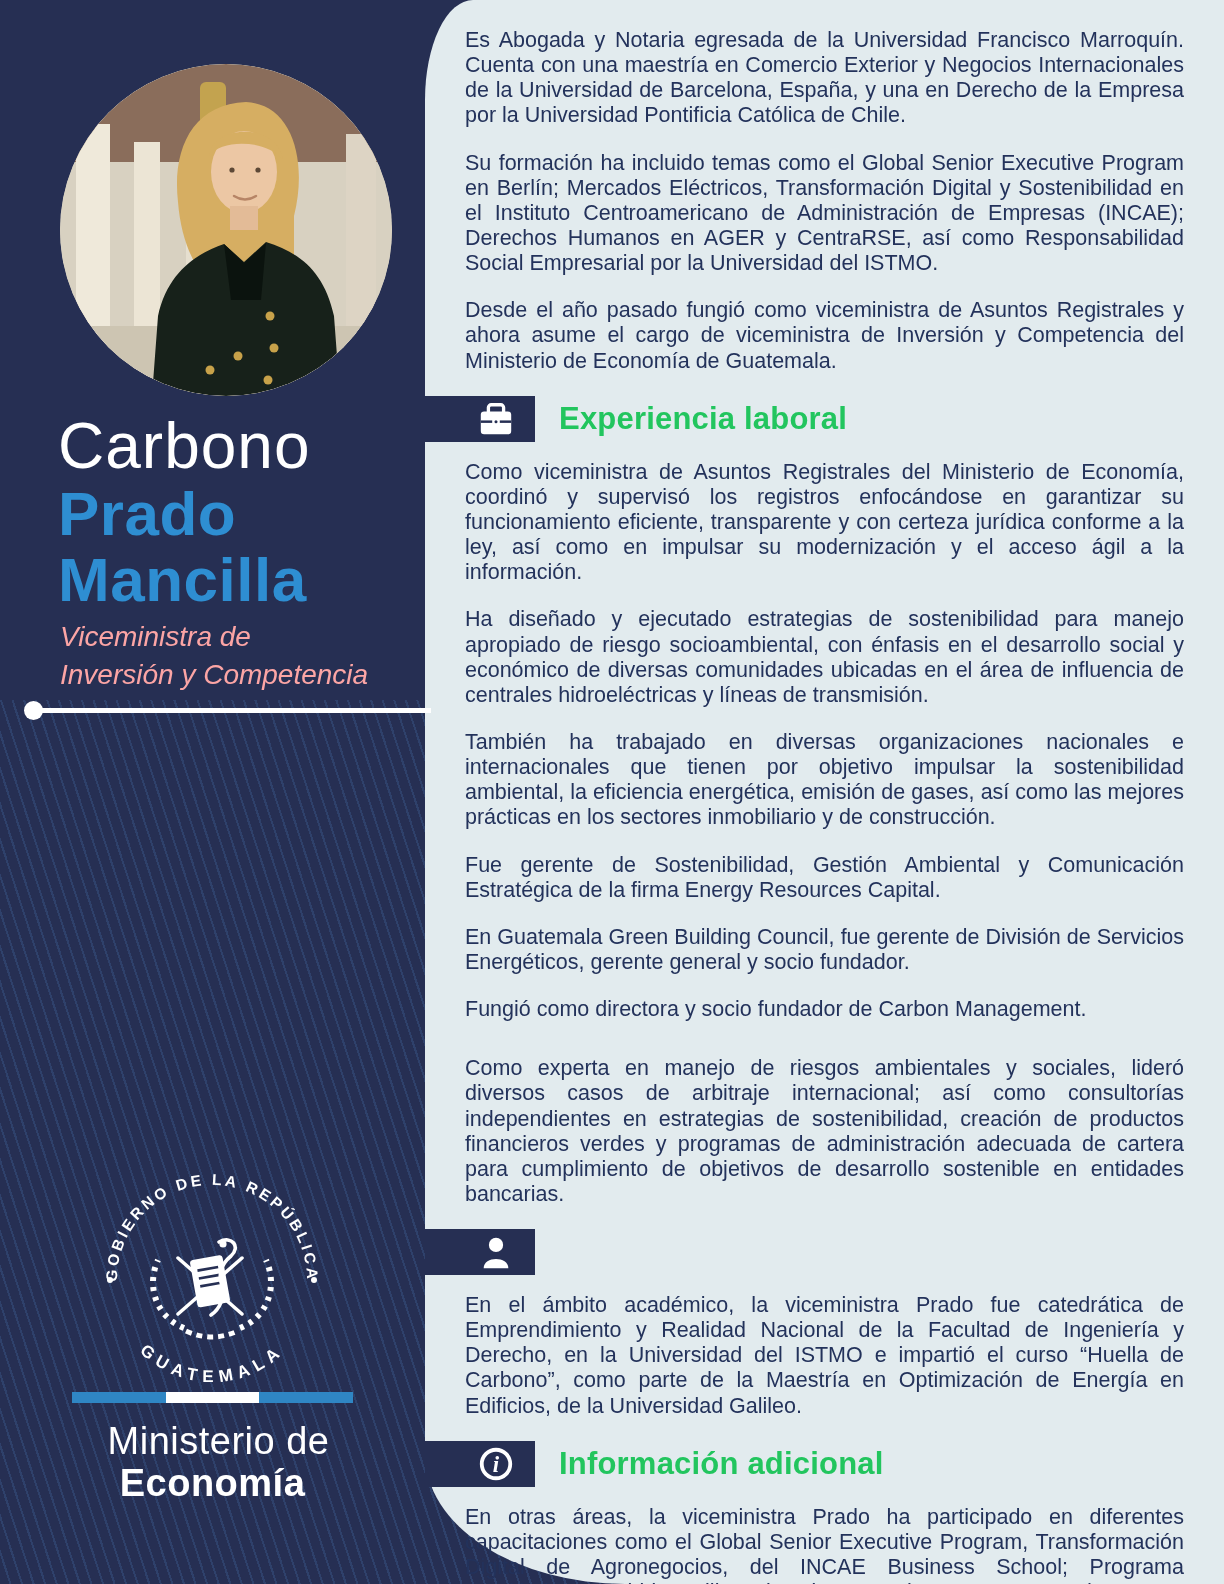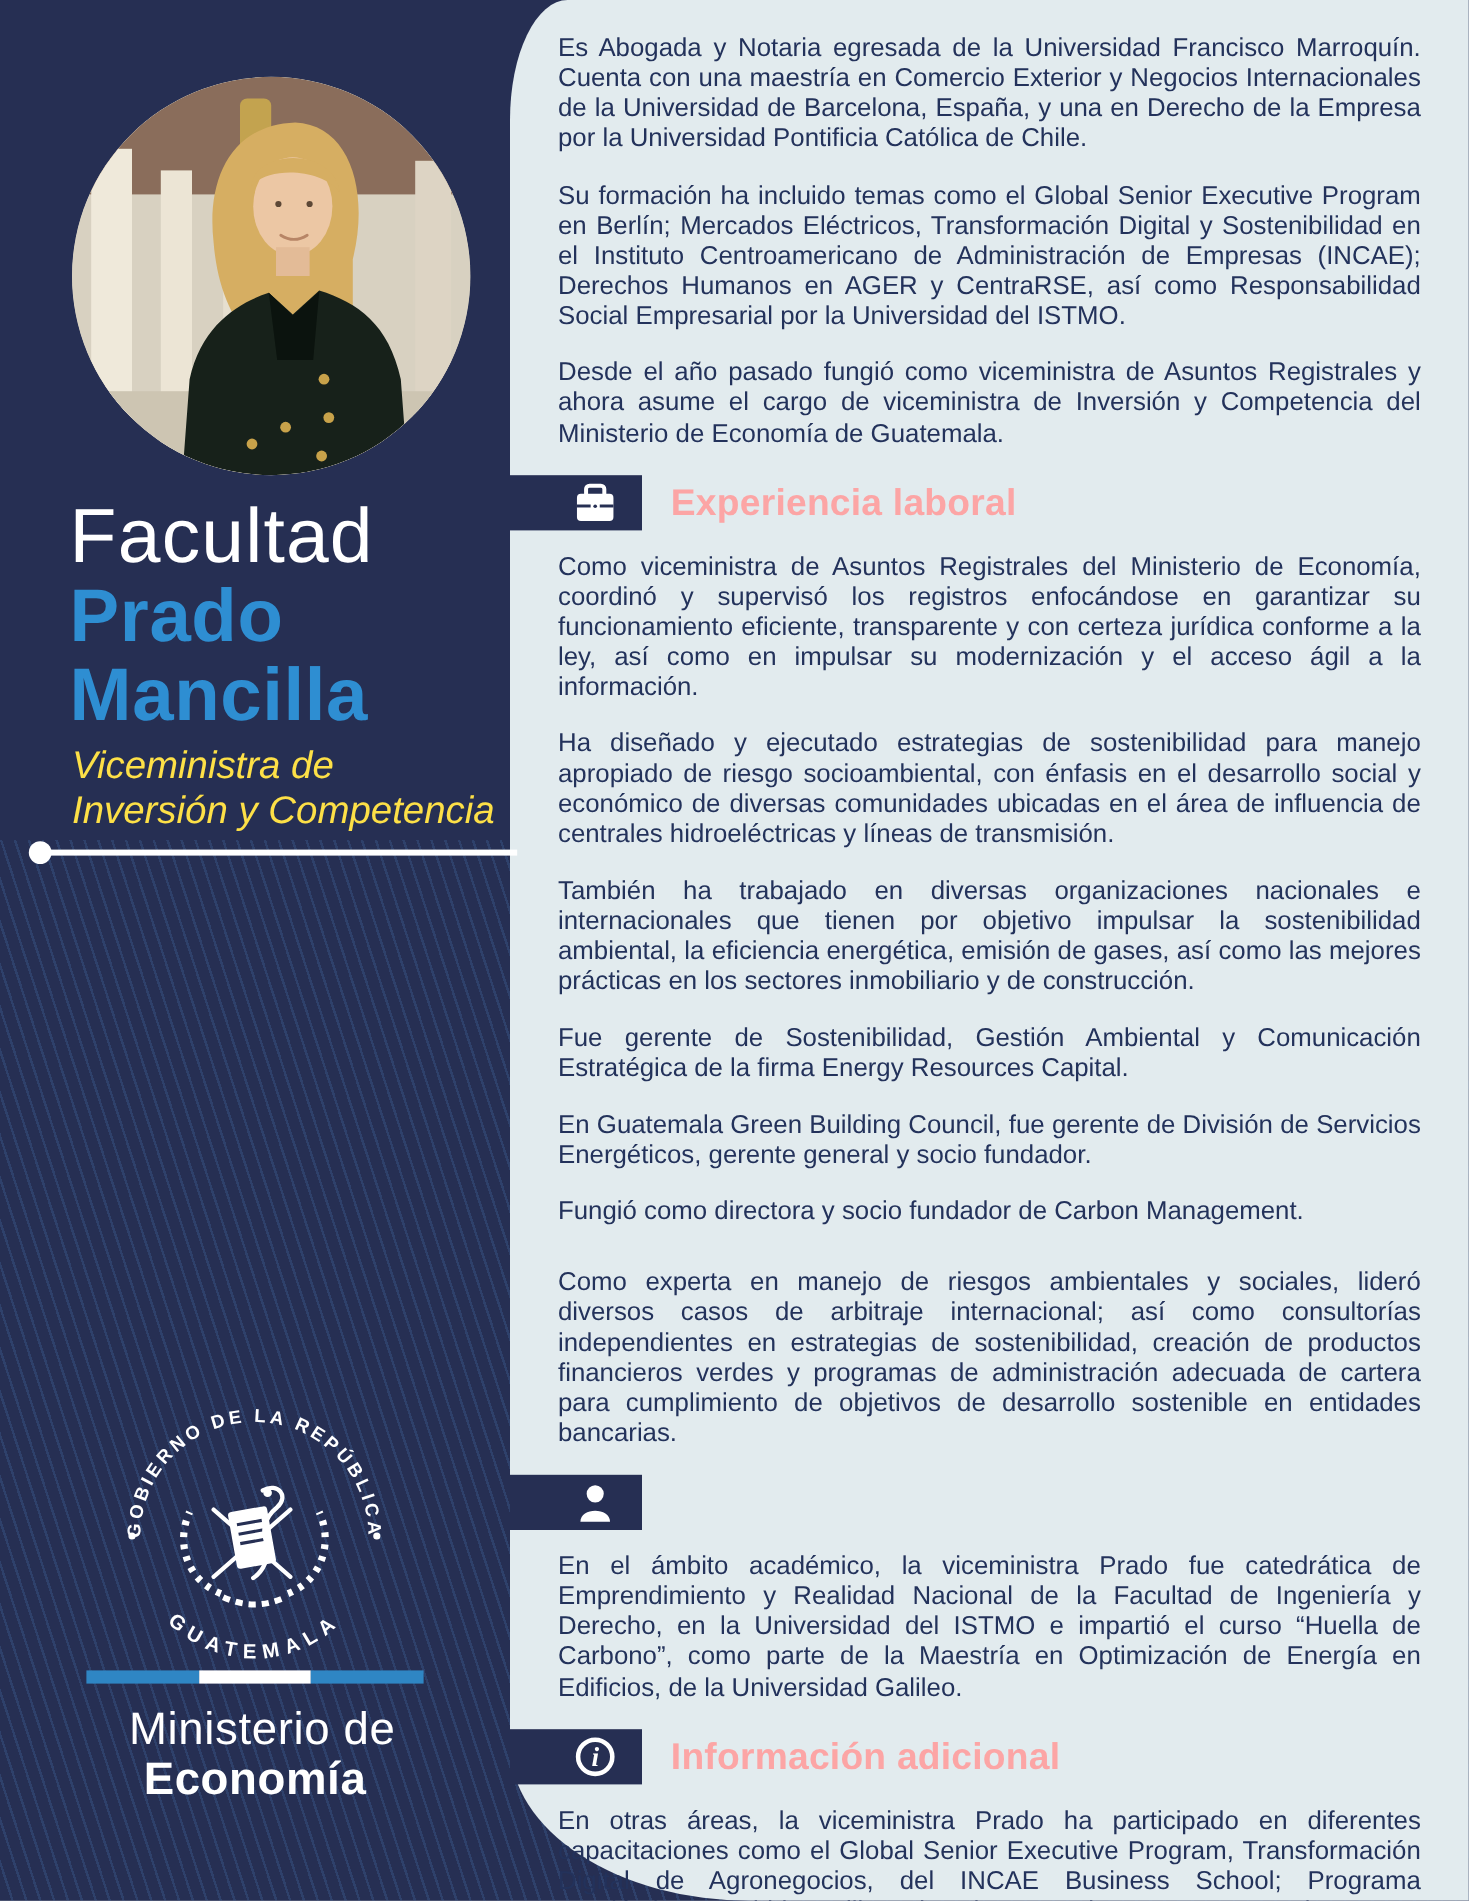--- a/index.html
+++ b/index.html
@@ -34,33 +34,33 @@
   p.gap-top{margin-top:34px;}
   .section-header{
     display:flex;align-items:center;height:46px;margin:4px 0 18px 0;
   }
   .icon-block{
     width:110px;height:46px;background:#262f53;flex:0 0 auto;
     display:flex;align-items:center;justify-content:flex-end;
     padding-right:20px;box-sizing:border-box;
   }
   .section-title{
-    margin-left:24px;font-size:31px;font-weight:bold;color:#fca5a5;
+    margin-left:24px;font-size:31px;font-weight:bold;color:#22c55e;
     letter-spacing:0.2px;
   }
   
   .photo{
     position:absolute;left:60px;top:64px;width:332px;height:332px;z-index:2;
     border-radius:50%;overflow:hidden;background:#d6cfbf;
   }
   .name-block{position:absolute;left:58px;top:412px;z-index:2;}
   .name-first{font-size:64px;line-height:69px;font-weight:400;color:#ffffff;letter-spacing:1px;}
   .name-last{font-size:62px;line-height:66px;font-weight:bold;color:#2e8ed2;letter-spacing:0.5px;}
-  .role{position:absolute;left:60px;top:618px;z-index:2;color:#fde047;
-    font-style:italic;font-size:32px;line-height:38px;}
+  .role{position:absolute;left:60px;top:618px;z-index:2;color:#fca5a5;
+    font-style:italic;font-size:28px;line-height:38px;}
   .divider{position:absolute;left:35px;top:708px;width:396px;height:5px;background:#ffffff;z-index:2;}
   .divider-dot{position:absolute;left:24px;top:701px;width:19px;height:19px;border-radius:50%;background:#ffffff;z-index:2;}
   .seal{position:absolute;left:80px;top:1148px;z-index:2;}
   .flagbar{position:absolute;left:72px;top:1392px;width:281px;height:11px;z-index:2;display:flex;}
   .flagbar .b{flex:1;background:#2f86c4;}
   .flagbar .w{flex:1;background:#ffffff;}
   .ministry{position:absolute;left:0;top:1420px;width:425px;text-align:center;z-index:2;color:#ffffff;}
   .ministry .l1{font-size:38px;font-weight:400;line-height:42px;letter-spacing:0.5px;padding-left:12px;}
   .ministry .l2{font-size:38px;font-weight:bold;line-height:42px;letter-spacing:0.5px;text-align:center;}
 </style>
@@ -99,21 +99,21 @@
       <circle cx="210" cy="252" r="4.5" fill="#c8a24a"></circle>
       <circle cx="214" cy="284" r="4.5" fill="#c8a24a"></circle>
       <circle cx="178" cy="292" r="4.5" fill="#c8a24a"></circle>
       <circle cx="150" cy="306" r="4.5" fill="#c8a24a"></circle>
       <circle cx="208" cy="316" r="4.5" fill="#c8a24a"></circle>
     </g>
   </svg>
 </div>
 
 <div class="name-block">
-  <div class="name-first">Facultad</div>
+  <div class="name-first">Carbono</div>
   <div class="name-last">Prado</div>
   <div class="name-last">Mancilla</div>
 </div>
 
 <div class="role">
   <div>Viceministra de</div>
   <div>Inversión y Competencia</div>
 </div>
 
 <div class="divider-dot"></div>

